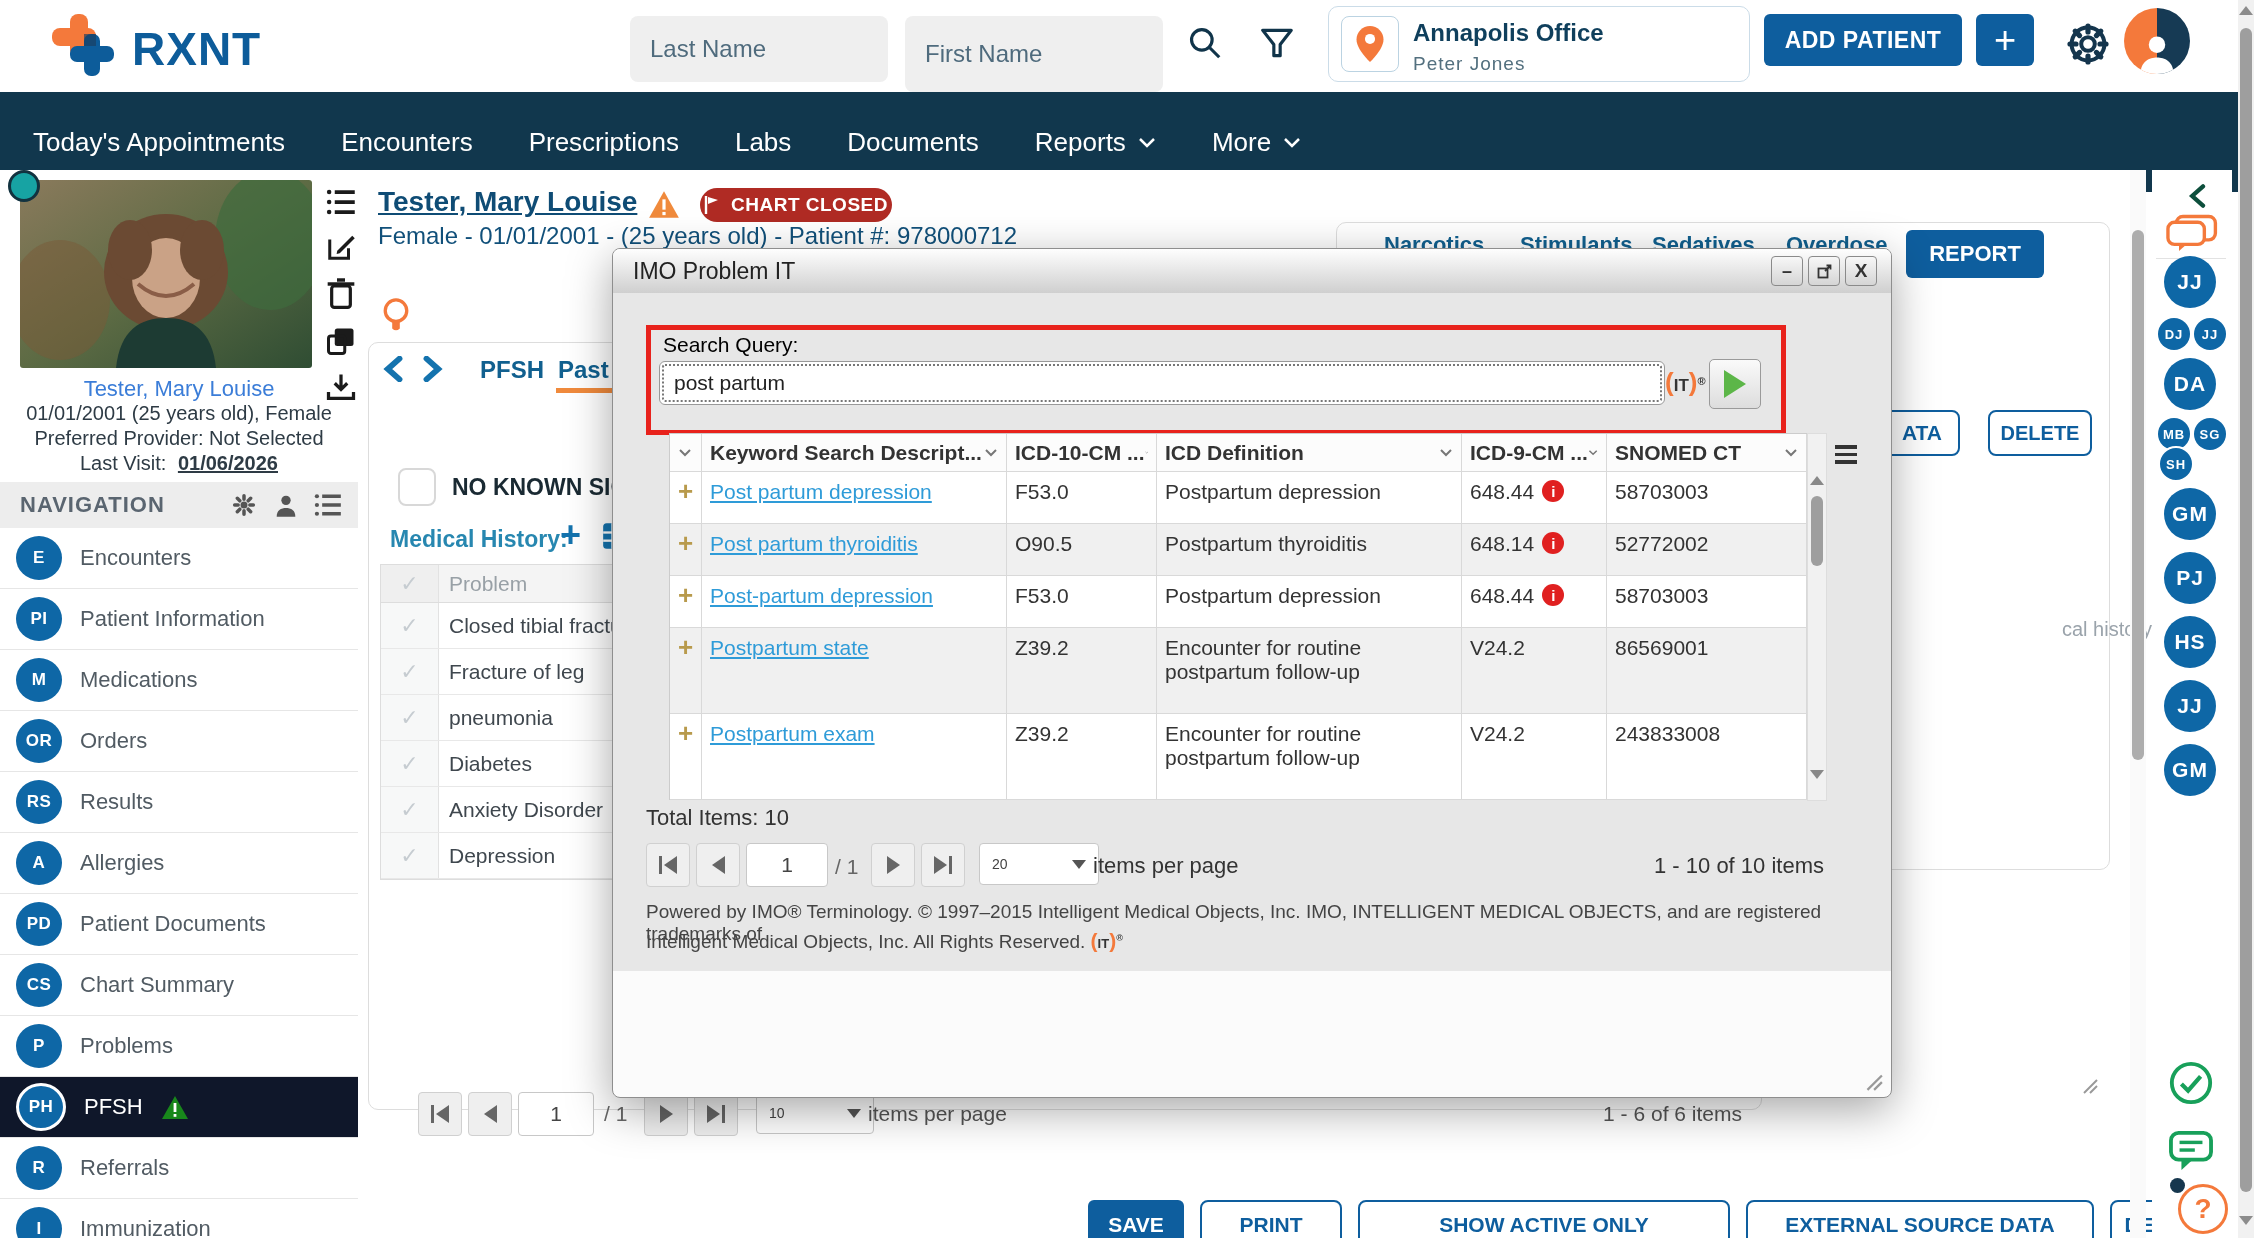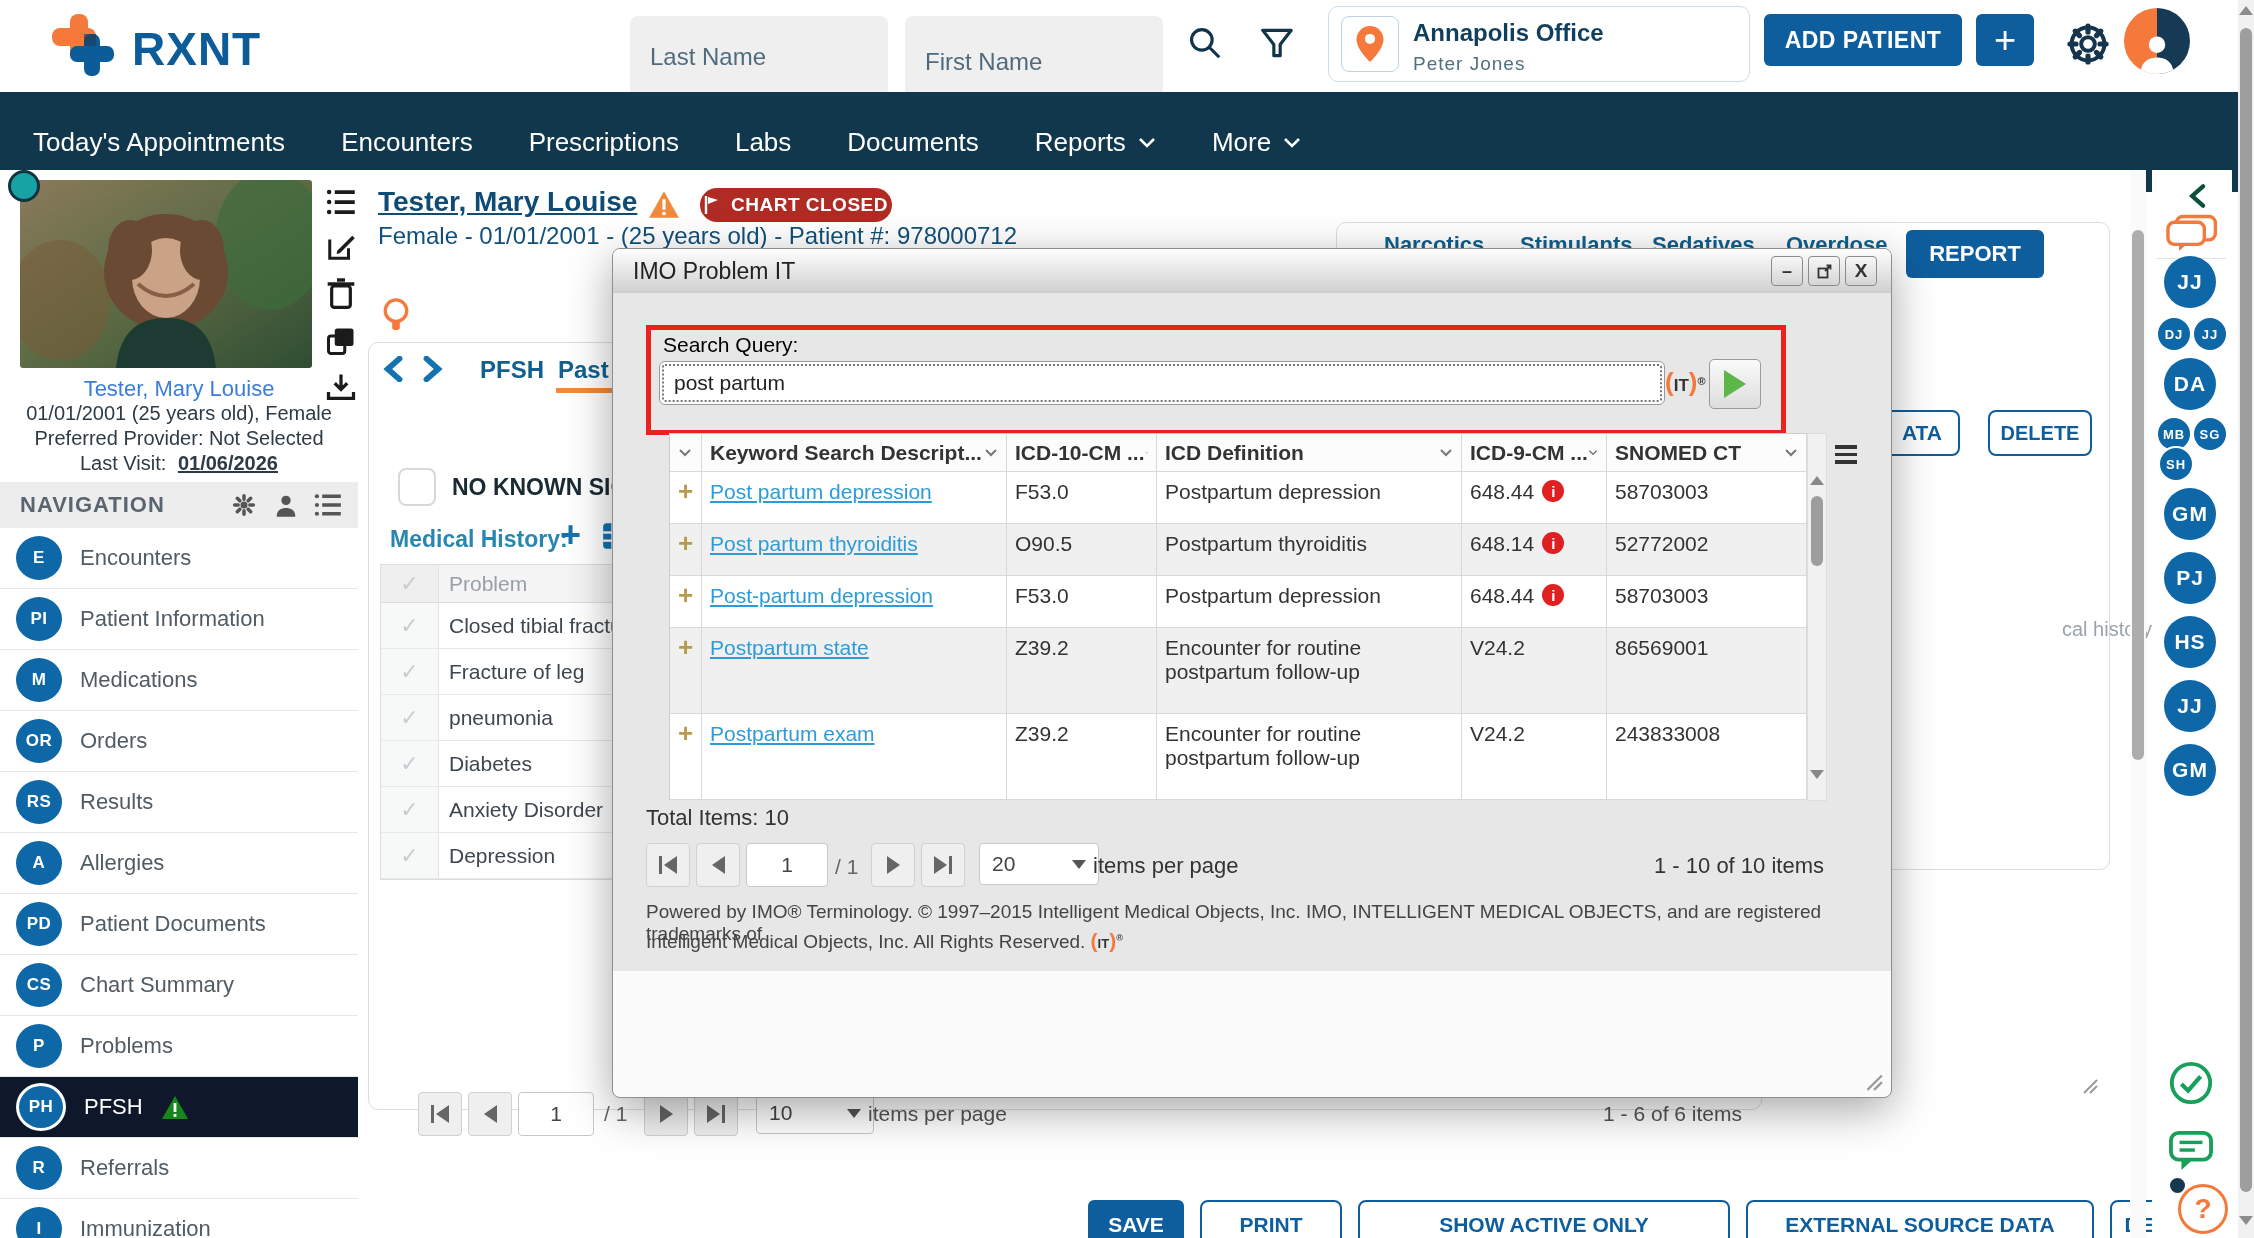--- a/index.html
+++ b/index.html
@@ -3,21 +3,21 @@
 <meta charset="utf-8">
 <style>
   html,body{margin:0;padding:0;background:#fff;}
   .screen{position:relative;width:2254px;height:1238px;overflow:hidden;background:#fff;
           font-family:"Liberation Sans",sans-serif;color:#333;}
   .abs{position:absolute;}
   
   .topbar{left:0;top:0;width:2254px;height:92px;background:#fff;}
   .brand-text{font-size:46px;font-weight:bold;color:#0D5C9A;letter-spacing:1px;}
   .hdr-input{background:#EFEFEF;border:0;border-radius:8px;font-size:24px;color:#33525F;
-             padding:16px 20px;font-family:"Liberation Sans",sans-serif;}
+             padding:8px 20px;font-family:"Liberation Sans",sans-serif;}
   .hdr-input::placeholder{color:#4F6B7D;opacity:1;}
   .office-box{border:1px solid #CBDCE8;border-radius:10px;background:#fff;}
   .pin-badge{border:1px solid #BBD3E2;border-radius:8px;display:flex;align-items:center;justify-content:center;}
   .office-name{font-size:24px;font-weight:bold;color:#0F3F5C;}
   .office-user{font-size:19px;color:#53707F;letter-spacing:1px;}
   .btn-fill{background:#0E5E9E;color:#fff;border:0;border-radius:6px;font-weight:bold;
             display:flex;align-items:center;justify-content:center;font-family:"Liberation Sans",sans-serif;}
   .avatar-circle{border-radius:50%;background:linear-gradient(90deg,#F4793B 50%,#163A54 50%);
                  display:flex;align-items:flex-end;justify-content:center;overflow:hidden;}
   
@@ -48,21 +48,21 @@
   .prob-head{background:#F4F4F4;border-bottom:1px solid #DDDDDD;display:flex;}
   .prob-row{display:flex;border-bottom:1px solid #E8E8E8;height:45px;background:#fff;}
   .prob-check{width:57px;border-right:1px solid #E2E2E2;display:flex;align-items:center;justify-content:center;
               color:#C6CCD1;font-size:22px;background:#F7F8F8;flex:none;}
   .prob-cell{font-size:21px;color:#3F474E;display:flex;align-items:center;padding-left:10px;white-space:nowrap;overflow:hidden;}
   .pager-btn{width:42px;height:42px;background:#EFEFEF;border:1px solid #D0D0D0;border-radius:4px;
              display:flex;align-items:center;justify-content:center;gap:2px;}
   .pager-input{border:1px solid #C8C8C8;border-radius:4px;background:#fff;text-align:center;font-size:21px;color:#444;
                font-family:"Liberation Sans",sans-serif;}
   .pager-select{border:1px solid #C8C8C8;border-radius:4px;background:#fff;display:flex;align-items:center;
-                justify-content:space-between;padding:0 12px;font-size:21px;color:#444;}
+                justify-content:space-between;padding:0 12px;font-size:14px;color:#444;}
   .tri-r{width:0;height:0;border-top:9px solid transparent;border-bottom:9px solid transparent;border-left:13px solid #666;}
   .tri-l{width:0;height:0;border-top:9px solid transparent;border-bottom:9px solid transparent;border-right:13px solid #666;}
   .tri-d{width:0;height:0;border-left:7px solid transparent;border-right:7px solid transparent;border-top:9px solid #555;}
   .tri-u{width:0;height:0;border-left:7px solid transparent;border-right:7px solid transparent;border-bottom:9px solid #555;}
   .bar-v{width:3px;height:18px;background:#666;}
   .btn-outline{background:#fff;border:2px solid #0E5E9E;color:#0E5E9E;border-radius:8px;font-weight:bold;
                display:flex;align-items:center;justify-content:center;font-family:"Liberation Sans",sans-serif;}
   
   .modal{left:612px;top:248px;width:1278px;height:848px;background:#FBFBFB;border:1px solid #8E8E8E;border-radius:8px;
          box-shadow:0 12px 45px rgba(0,0,0,.35);z-index:50;overflow:hidden;}

